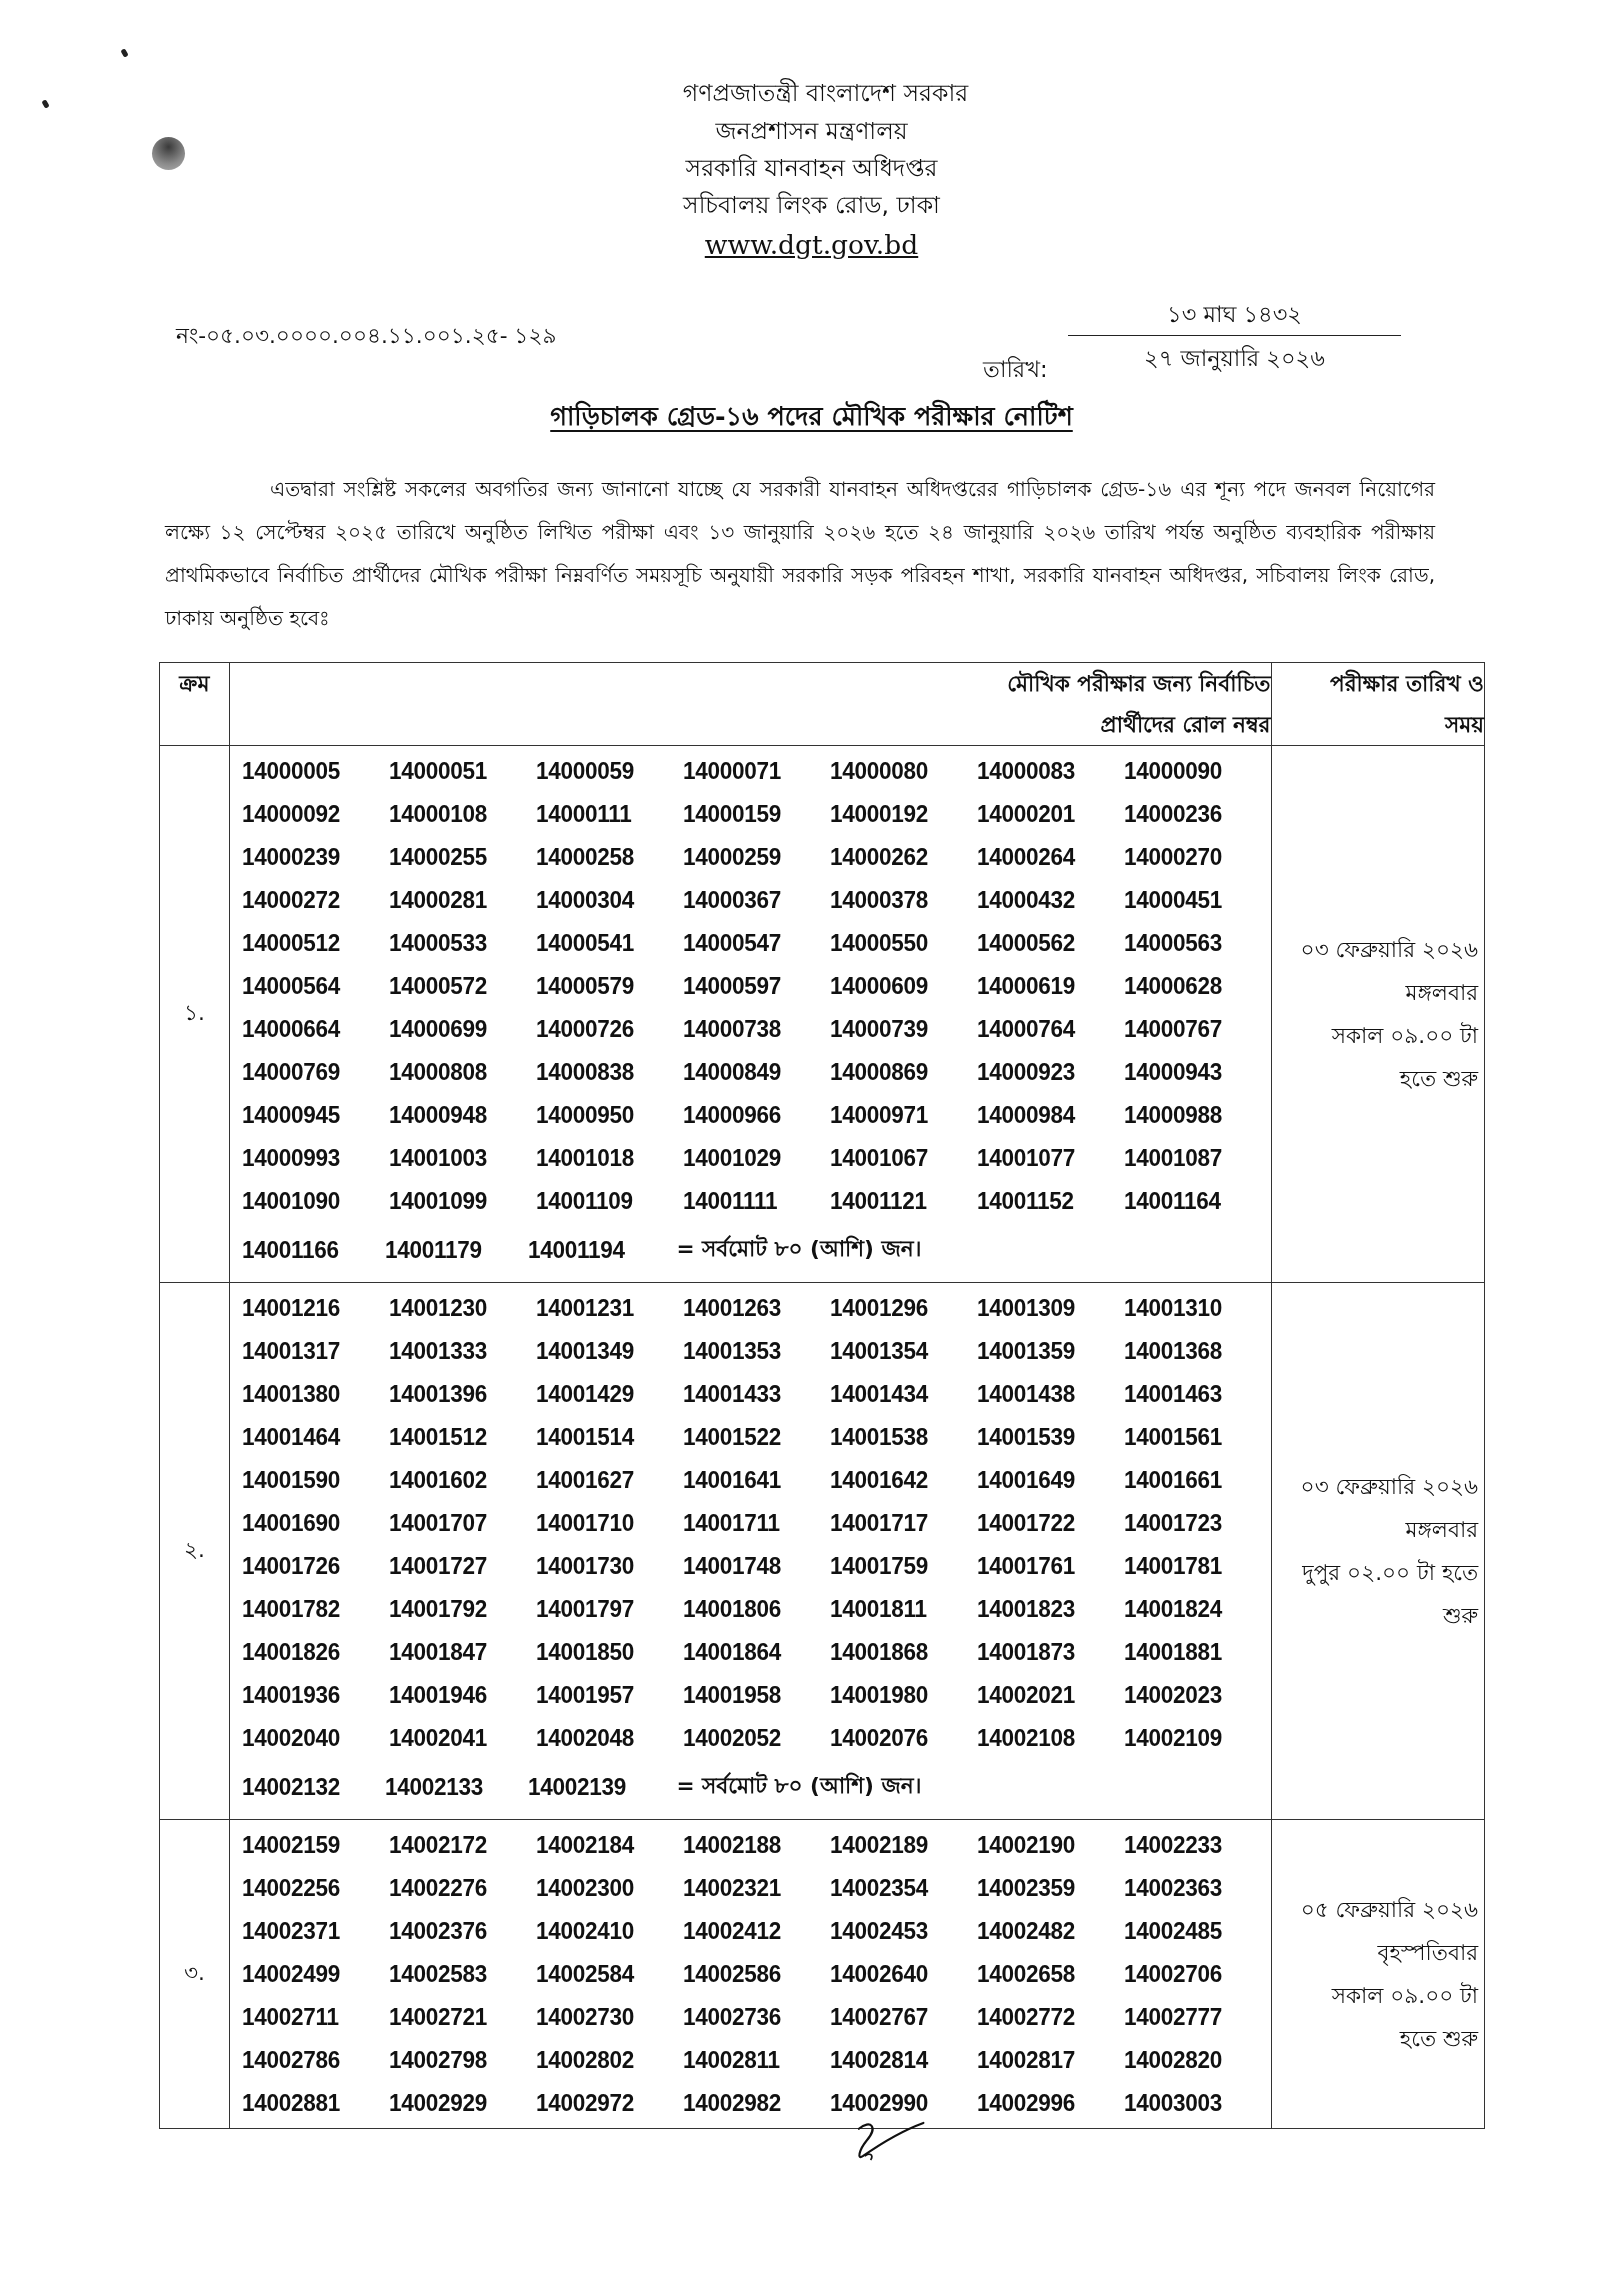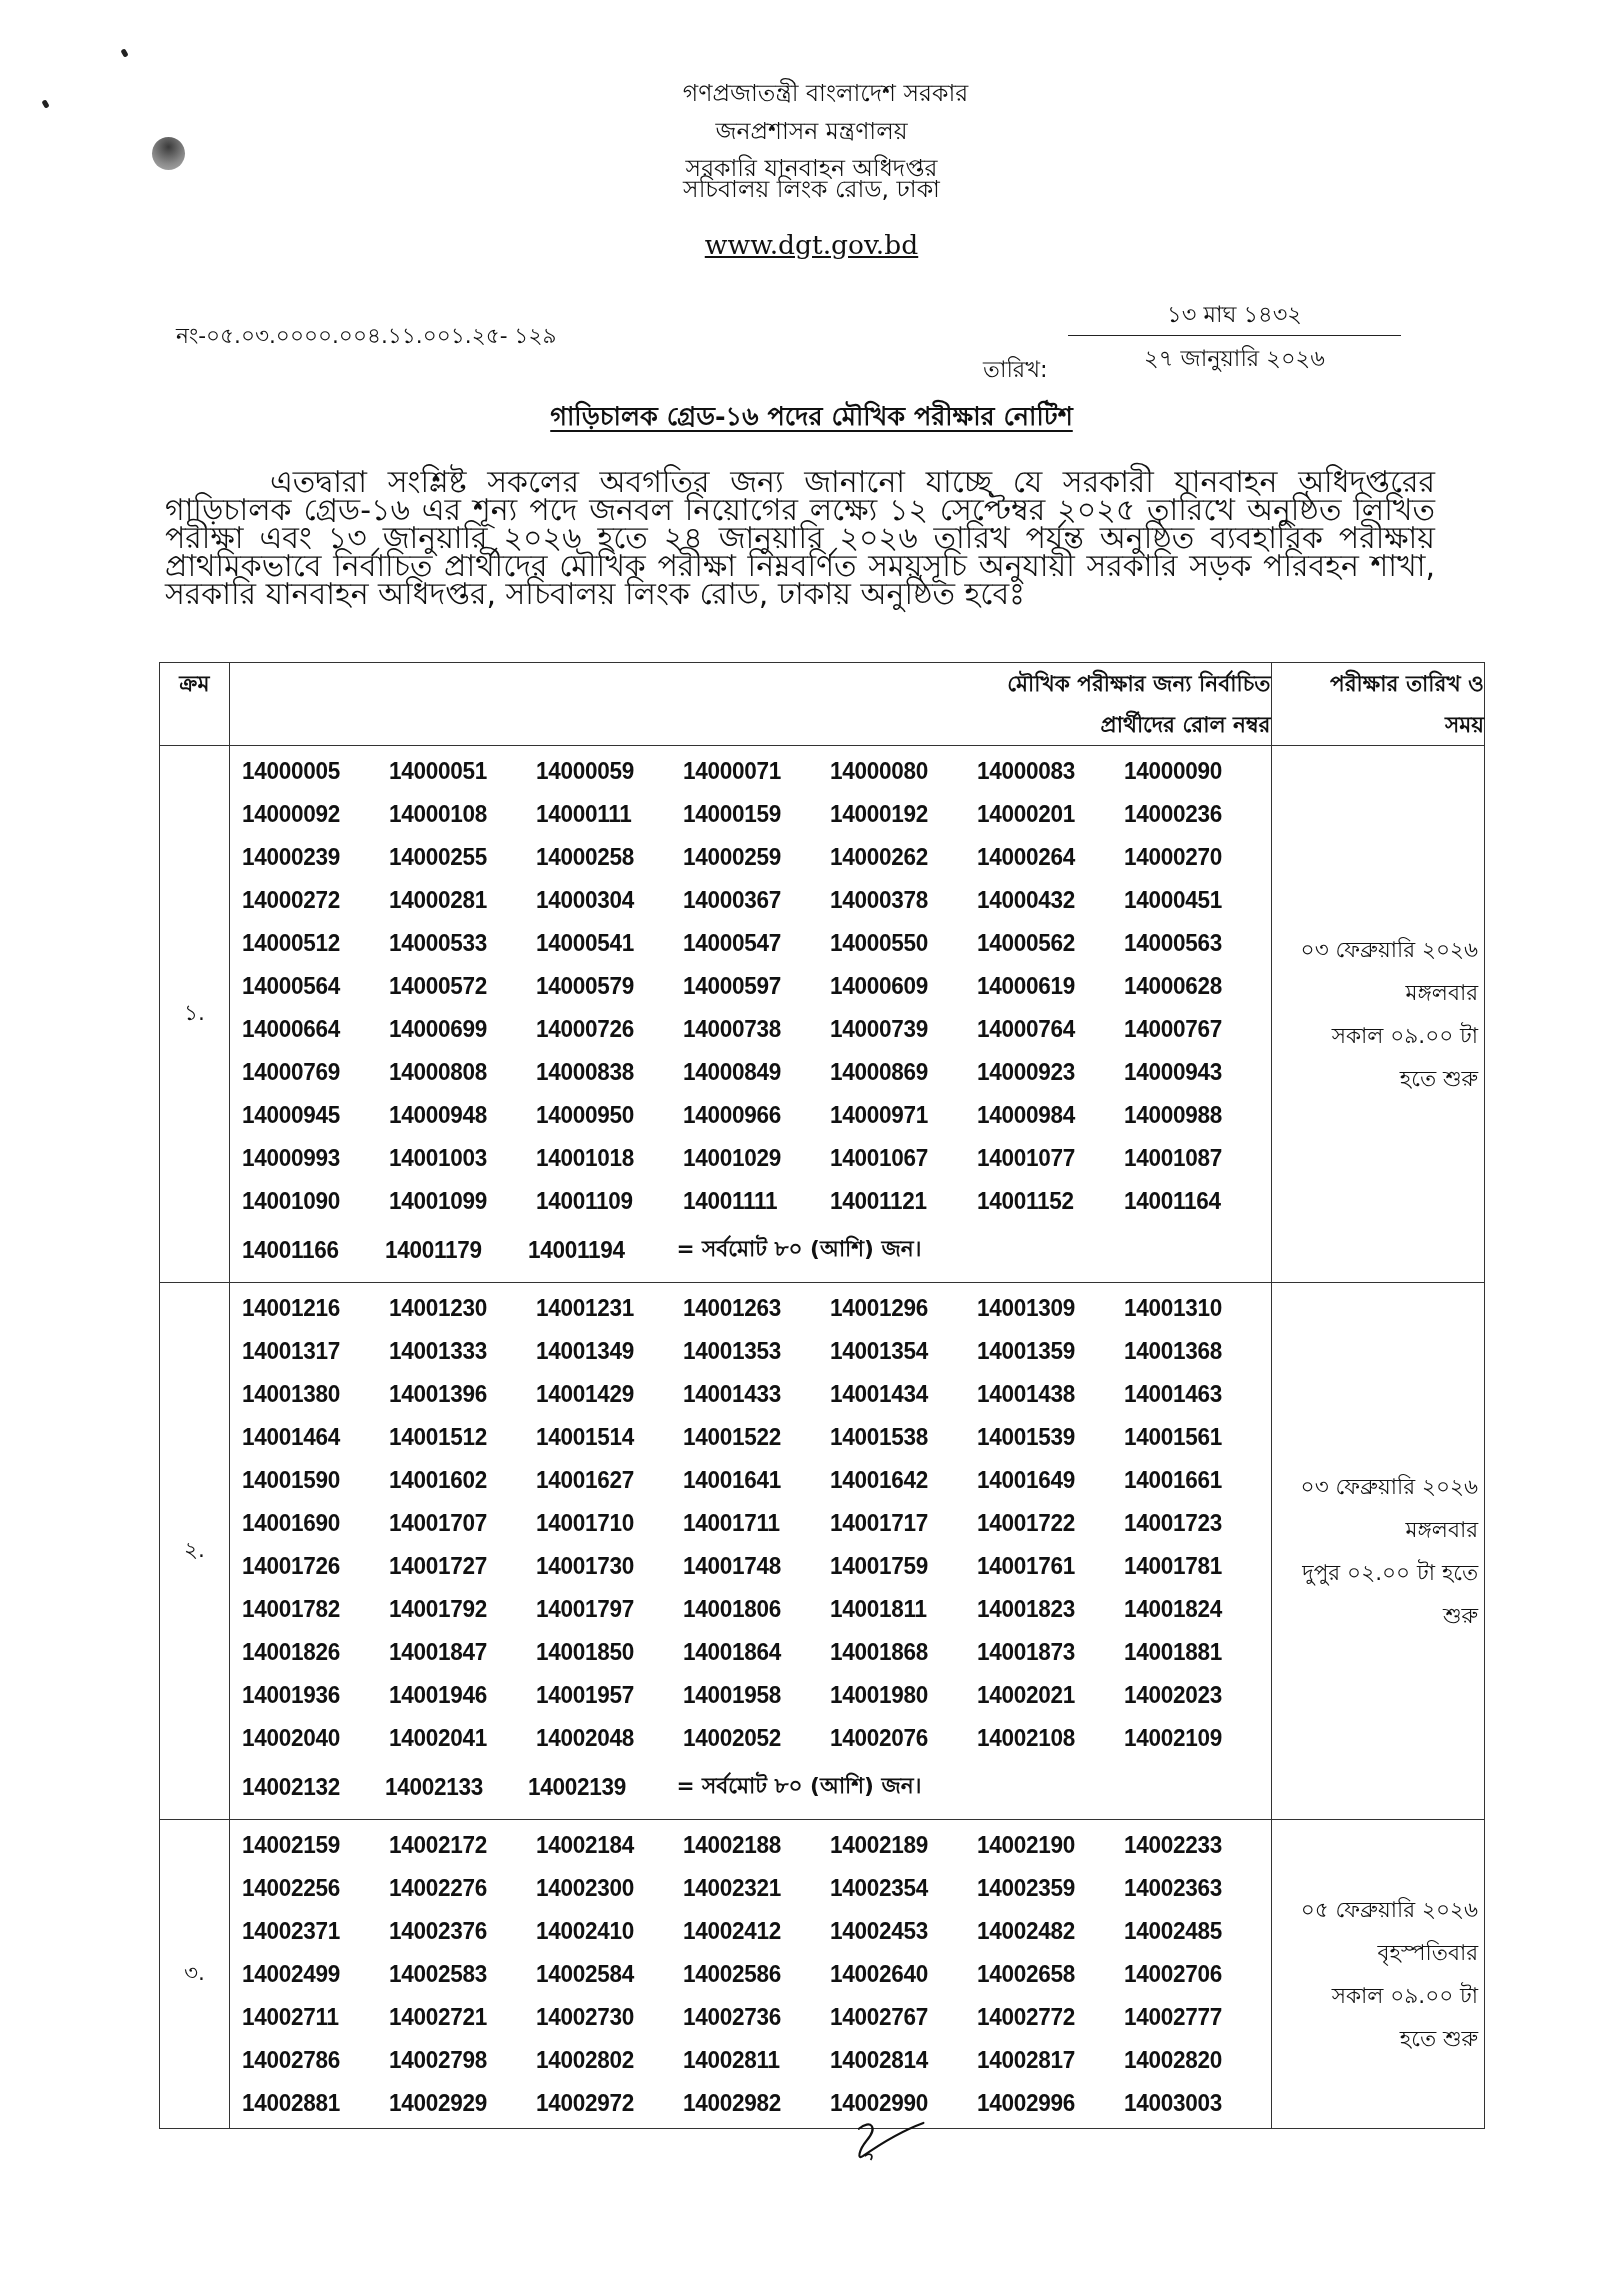--- a/index.html
+++ b/index.html
@@ -8,21 +8,21 @@
   .punch{left:152px;top:137px;width:33px;height:33px;border-radius:50%;background:radial-gradient(circle at 50% 30%,#3a3a3a 0%,#8a8a8a 60%,#b0b0b0 100%);}
   .speck{width:4.9px;height:7.8px;background:#222;border-radius:2px;transform:rotate(-30deg);}
   .hdr{left:0;width:1623px;text-align:center;font-size:23.5px;line-height:27.4px;}
   .url{font-family:"DejaVu Serif","Liberation Serif",serif;font-size:26.5px;text-decoration:underline;}
   .ref{left:176px;top:319px;font-size:21.6px;}
   .date-label{left:983px;top:316px;font-size:22.5px;margin-top:36px;}
   .date-top{left:1068px;width:333px;top:297px;text-align:center;font-size:22.5px;}
   .date-line{left:1068px;width:333px;top:335px;border-top:1.5px solid #222;}
   .date-bot{left:1068px;width:333px;top:341px;text-align:center;font-size:22.5px;}
   .title{left:0;width:1623px;top:397px;text-align:center;font-size:25.5px;font-weight:bold;text-decoration:underline;text-underline-offset:4.9px;}
-  .para{left:165px;width:1270px;top:468px;font-size:30px;line-height:28px;text-align:justify;text-indent:105px;}
+  .para{left:165px;width:1270px;top:468px;font-size:20px;line-height:43px;text-align:justify;text-indent:105px;}
   table.main{position:absolute;left:159px;top:662px;width:1326px;border-collapse:collapse;}
   table.main td, table.main th{border:1.5px solid #333;padding:0;vertical-align:top;}
   th{font-weight:bold;font-size:21.6px;line-height:41px;}
   .th-serial{width:72px;text-align:center;}
   .th-roll{width:1032px;text-align:right;}
   .th-date{width:221px;text-align:right;margin-left:36px;}
   .serial-cell{text-align:center;vertical-align:middle !important;font-size:21.6px;}
   .date-cell{text-align:right;vertical-align:middle !important;font-size:21.6px;line-height:43px;padding:0 5.9px !important;margin-left:8px;}
   .rolls{padding:3.9px 0 3.9px 11.8px !important;}
   .roll-row{display:flex;height:43px;align-items:center;}
@@ -35,21 +35,21 @@
 </head>
 <body>
 
 <div class="abs punch"></div>
 <div class="abs speck" style="left:122px;top:49px;"></div>
 <div class="abs speck" style="left:43px;top:100px;"></div>
 
 <div class="abs hdr" style="top:80px;padding-left:14px;">গণপ্রজাতন্ত্রী বাংলাদেশ সরকার</div>
 <div class="abs hdr" style="top:118px;">জনপ্রশাসন মন্ত্রণালয়</div>
 <div class="abs hdr" style="top:155px;">সরকারি যানবাহন অধিদপ্তর</div>
-<div class="abs hdr" style="top:176px;">সচিবালয় লিংক রোড, ঢাকা</div>
+<div class="abs hdr" style="top:192px;">সচিবালয় লিংক রোড, ঢাকা</div>
 <div class="abs hdr" style="top:231px;"><span class="url">www.dgt.gov.bd</span></div>
 
 <div class="abs ref">নং-০৫.০৩.০০০০.০০৪.১১.০০১.২৫- ১২৯</div>
 <div class="abs date-label">তারিখ:</div>
 <div class="abs date-top">১৩ মাঘ ১৪৩২</div>
 <div class="abs date-line"></div>
 <div class="abs date-bot">২৭ জানুয়ারি ২০২৬</div>
 
 <div class="abs title">গাড়িচালক গ্রেড-১৬ পদের মৌখিক পরীক্ষার নোটিশ</div>
 

